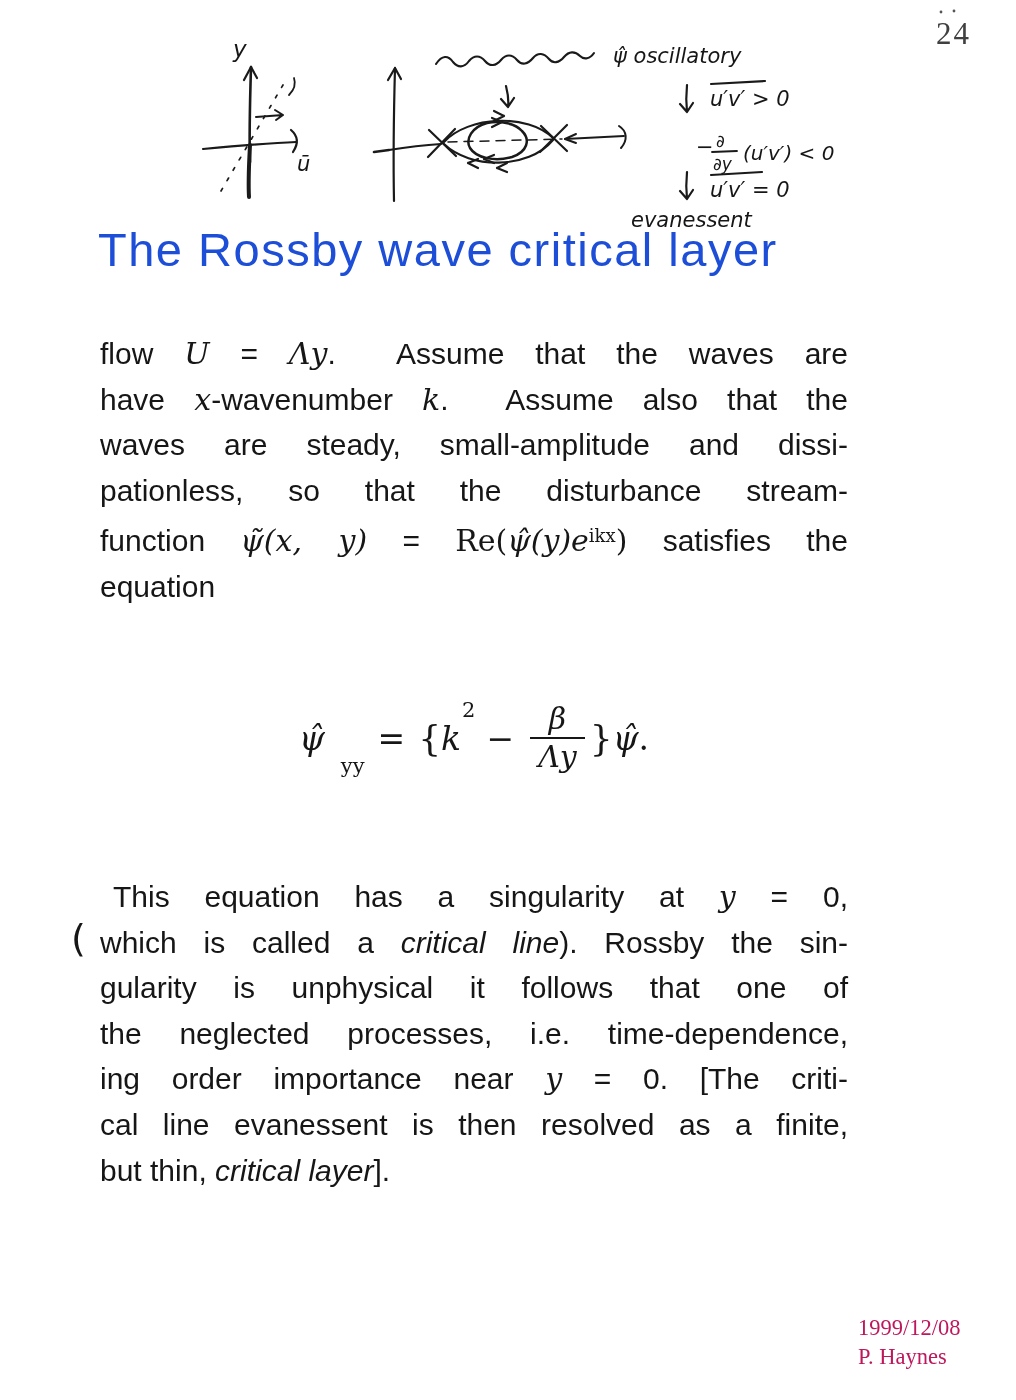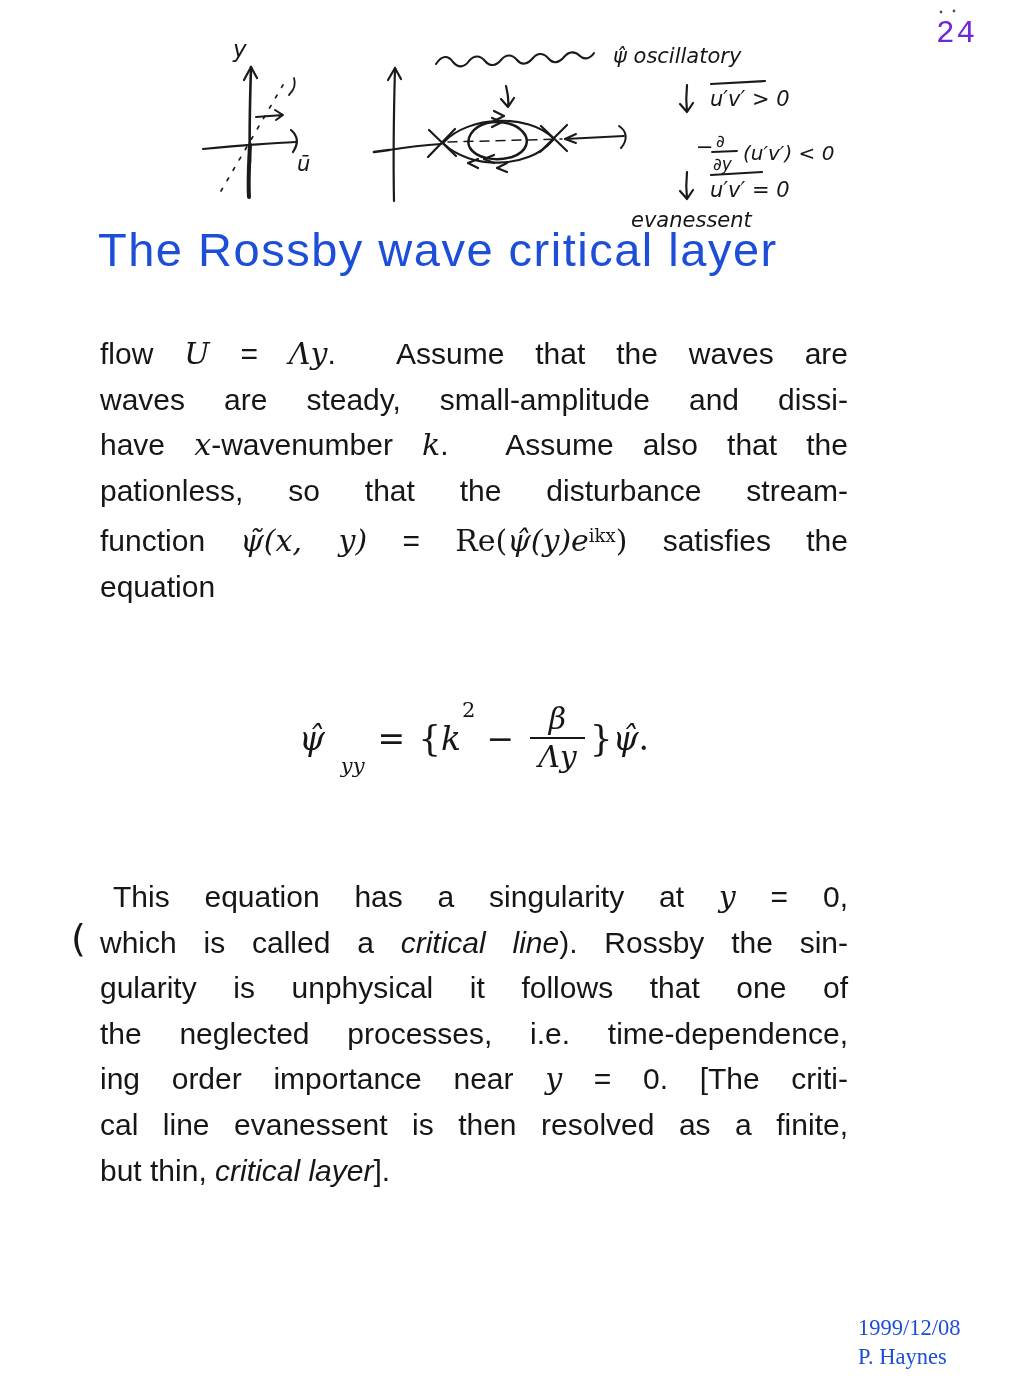--- a/index.html
+++ b/index.html
@@ -9,21 +9,21 @@
     font-family:"Liberation Sans",sans-serif;
     color:#161616;
     overflow:hidden;
   }
   
   .diagram{position:absolute;left:0;top:0;width:1016px;height:250px;}
   .hw{font-family:"DejaVu Sans",sans-serif;font-style:italic;fill:#161616;}
   
   .pageno{
     position:absolute;left:936px;top:16px;
-    font-family:Liberation Mono, monospace;font-size:31px;color:#6d28d9;
+    font-family:Liberation Serif, serif;font-size:31px;color:#404040;
     letter-spacing:2px;
   }
   
   .title{
     position:absolute;left:98px;top:222px;width:820px;
     font-size:47px;font-weight:400;letter-spacing:1.5px;
     color:#1d4ed8;white-space:nowrap;
   }
   
   .para{position:absolute;width:748px;font-size:30px;line-height:45.6px;color:#161616;}
@@ -42,33 +42,33 @@
     position:absolute;left:-29px;top:-4px;
     font-family:"DejaVu Sans",sans-serif;font-size:38px;font-style:normal;
   }
   
   .equation{position:absolute;left:100px;top:704px;width:748px;display:flex;justify-content:center;}
   .eq-main{
     display:inline-flex;align-items:center;
     font-family:"DejaVu Serif",serif;font-size:33px;color:#161616;
   }
   .eq-main .m{font-style:italic;}
-  .eq-sub{font-style:italic;font-size:21px;align-self:flex-end;margin:0 0 -6px 16px;}
+  .eq-sub{font-size:21px;align-self:flex-end;margin:0 0 -6px 16px;}
   .eq-sup{font-size:21px;align-self:flex-start;margin:-6px 0 0 1px;}
   .eq-rel{margin:0 13px;}
   .eq-op{margin:0 11px;}
   .eq-brace{font-size:36px;}
   .eq-frac{display:inline-flex;flex-direction:column;align-items:center;margin:0 5px;font-size:30px;}
   .eq-num{padding:0 8px 3px 8px;line-height:1.0;}
   .eq-den{border-top:2.2px solid #161616;padding:3px 8px 0 8px;line-height:1.0;}
   
   .footer{
     position:absolute;left:858px;top:1314px;
     font-family:"Liberation Serif",serif;font-size:22.5px;line-height:28.5px;
-    color:#1d4ed8;
+    color:#be185d;
   }
 </style>
 </head>
 <body>
 
 <svg class="diagram" viewBox="0 0 1016 250" fill="none" stroke="#1a1a1a" stroke-linecap="round" stroke-linejoin="round">
 
   <g stroke="none" fill="#555">
     <circle cx="941" cy="12" r="1.4"></circle>
       <circle cx="954" cy="11" r="1.4"></circle>
@@ -136,22 +136,22 @@
     <text x="631" y="227" class="hw" font-size="21" stroke="none">evanessent</text>
   </g>
 </svg>
 
 <div class="pageno">24</div>
 
 <div class="title">The Rossby wave critical layer</div>
 
 <div class="para para1">
   <div class="line"><span class="seg-r">flow </span><span class="seg-m">U</span><span class="seg-r"> = </span><span class="seg-m">Λy</span><span class="seg-r">.&nbsp; Assume that the waves are</span></div>
+  <div class="line"><span class="seg-r">have </span><span class="seg-m">x</span><span class="seg-r">-wavenumber </span><span class="seg-m">k</span><span class="seg-r">.&nbsp; Assume also that the</span></div>
   <div class="line"><span class="seg-r">waves are steady, small-amplitude and dissi-</span></div>
-  <div class="line"><span class="seg-r">have </span><span class="seg-m">x</span><span class="seg-r">-wavenumber </span><span class="seg-m">k</span><span class="seg-r">.&nbsp; Assume also that the</span></div>
   <div class="line"><span class="seg-r">pationless, so that the disturbance stream-</span></div>
   <div class="line"><span class="seg-r">function </span><span class="seg-m">ψ̃(x, y)</span><span class="seg-r"> = </span><span class="seg-mr">Re(</span><span class="seg-m">ψ̂(y)e</span><span class="seg-sup">ikx</span><span class="seg-mr">)</span><span class="seg-r"> satisfies the</span></div>
   <div class="line last"><span class="seg-r">equation</span></div>
 </div>
 
 <div class="equation">
   <span class="eq-main">
     <span class="m">ψ̂</span>
     <span class="eq-sub">yy</span>
     <span class="eq-rel">=</span>

